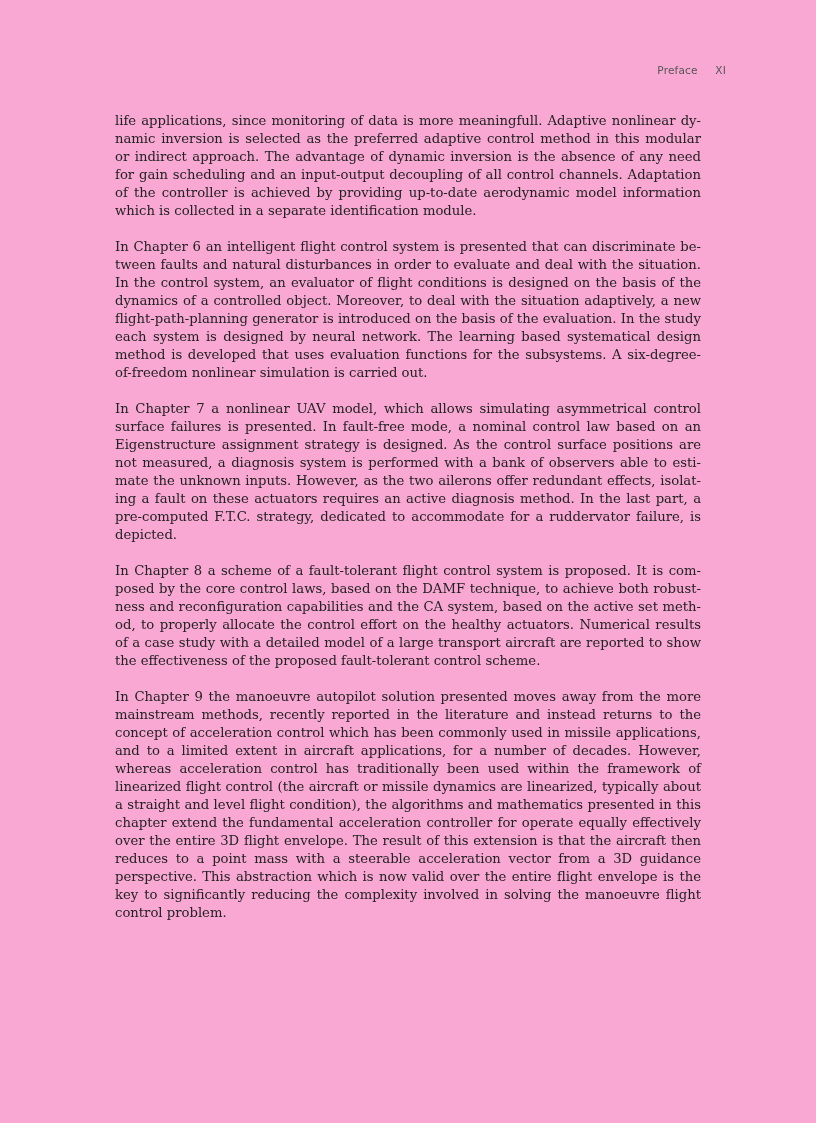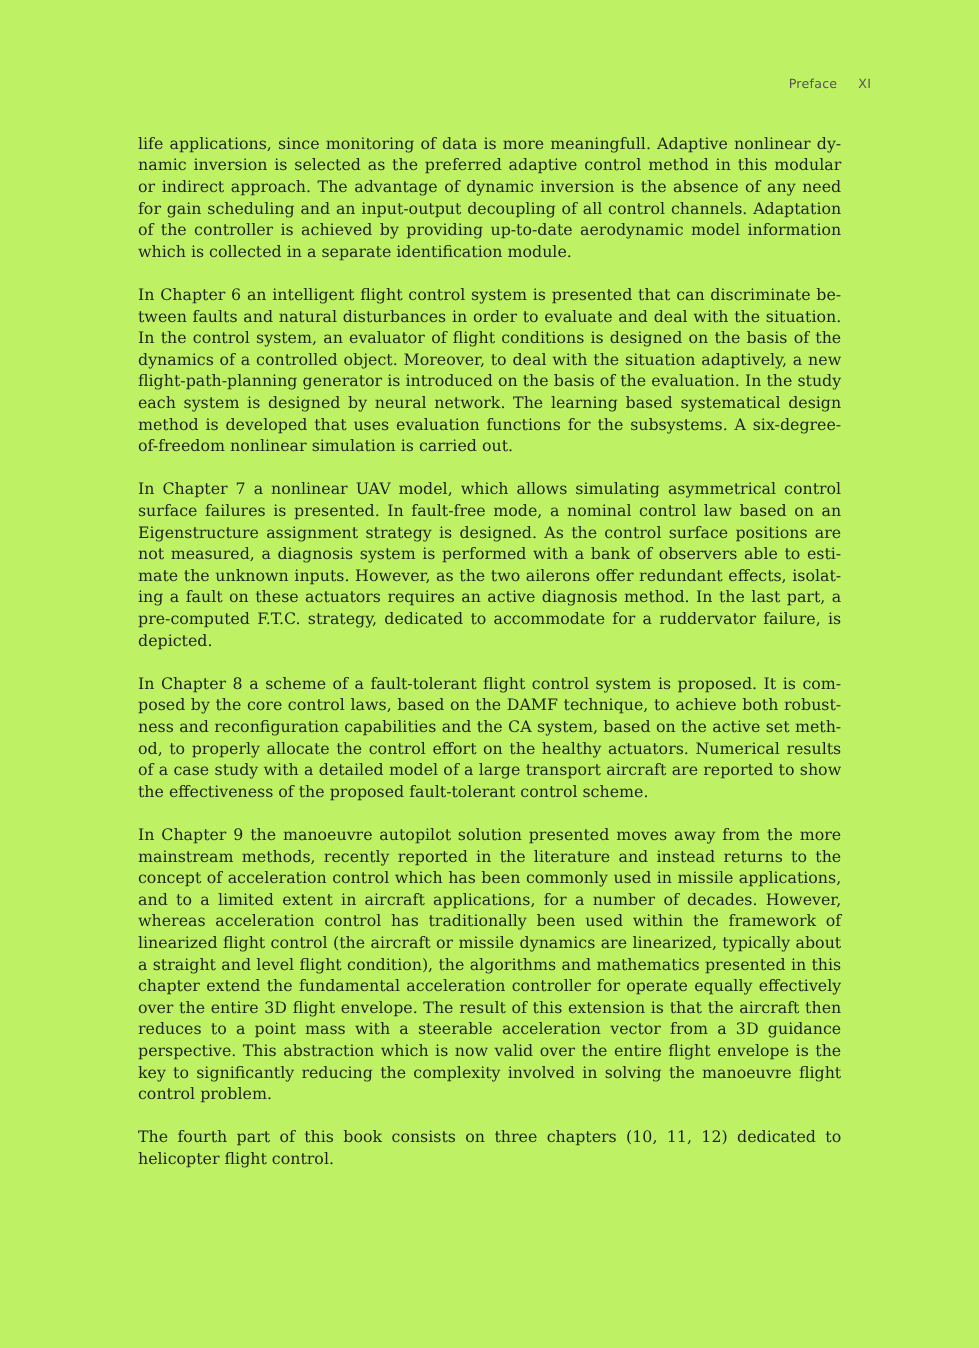--- a/index.html
+++ b/index.html
@@ -1,17 +1,17 @@
 <!DOCTYPE html>
 <html><head>
 <meta charset="utf-8">
 <style>
   html, body { margin: 0; padding: 0; background: #ffffff; }
   body { width: 816px; height: 1123px; position: relative; overflow: hidden; }
-  .page { position: absolute; left: 0; top: 0; width: 816px; height: 1123px; background: #bef264; }
+  .page { position: absolute; left: 0; top: 0; width: 816px; height: 1123px; background: #f9a8d4; }
   .running-head {
     position: absolute; top: 64px; right: 90px;
     font-family: "DejaVu Sans", sans-serif; font-size: 10.5px; color: #555;
     letter-spacing: 0.2px;
   }
   .running-head .title { margin-right: 14px; }
   .body-text {
     position: absolute; left: 115px; top: 95px; width: 586px;
     font-family: "DejaVu Serif", serif; font-size: 13.2px; line-height: 18px;
     color: #222; text-align: justify; hyphens: manual;
@@ -26,15 +26,14 @@
     <span class="title">Preface</span>
     <span class="num">XI</span>
   </div>
 
   <div class="body-text">
     <p>life applications, since monitoring of data is more meaningfull. Adaptive nonlinear dy­namic inversion is selected as the preferred adaptive control method in this modular or indirect approach. The advantage of dynamic inversion is the absence of any need for gain scheduling and an input-output decoupling of all control channels. Adaptation of the controller is achieved by providing up-to-date aerodynamic model information which is collected in a separate identification module.</p>
     <p>In Chapter 6 an intelligent flight control system is presented that can discriminate be­tween faults and natural disturbances in order to evaluate and deal with the situation. In the control system, an evaluator of flight conditions is designed on the basis of the dynamics of a controlled object. Moreover, to deal with the situation adaptively, a new flight-path-planning generator is introduced on the basis of the evaluation. In the study each system is designed by neural network. The learning based systematical design method is developed that uses evaluation functions for the subsystems. A six-degree-of-freedom nonlinear simulation is carried out.</p>
     <p>In Chapter 7 a nonlinear UAV model, which allows simulating asymmetrical control surface failures is presented. In fault-free mode, a nominal control law based on an Eigenstructure assignment strategy is designed. As the control surface positions are not measured, a diagnosis system is performed with a bank of observers able to esti­mate the unknown inputs. However, as the two ailerons offer redundant effects, isolat­ing a fault on these actuators requires an active diagnosis method. In the last part, a pre-computed F.T.C. strategy, dedicated to accommodate for a ruddervator failure, is depicted.</p>
     <p>In Chapter 8 a scheme of a fault-tolerant flight control system is proposed. It is com­posed by the core control laws, based on the DAMF technique, to achieve both robust­ness and reconfiguration capabilities and the CA system, based on the active set meth­od, to properly allocate the control effort on the healthy actuators. Numerical results of a case study with a detailed model of a large transport aircraft are reported to show the effectiveness of the proposed fault-tolerant control scheme.</p>
     <p>In Chapter 9 the manoeuvre autopilot solution presented moves away from the more mainstream methods, recently reported in the literature and instead returns to the con­cept of acceleration control which has been commonly used in missile applications, and to a limited extent in aircraft applications, for a number of decades. However, whereas acceleration control has traditionally been used within the framework of linearized flight control (the aircraft or missile dynamics are linearized, typically about a straight and level flight condition), the algorithms and mathematics presented in this chapter extend the fundamental acceleration controller for operate equally effectively over the entire 3D flight envelope. The result of this extension is that the aircraft then reduces to a point mass with a steerable acceleration vector from a 3D guidance perspective. This abstraction which is now valid over the entire flight envelope is the key to significantly reducing the complexity involved in solving the manoeuvre flight control problem.</p>
-    <p>The fourth part of this book consists on three chapters (10, 11, 12) dedicated to helicop­ter flight control.</p>
   </div>
 </div>
 
 </body></html>

